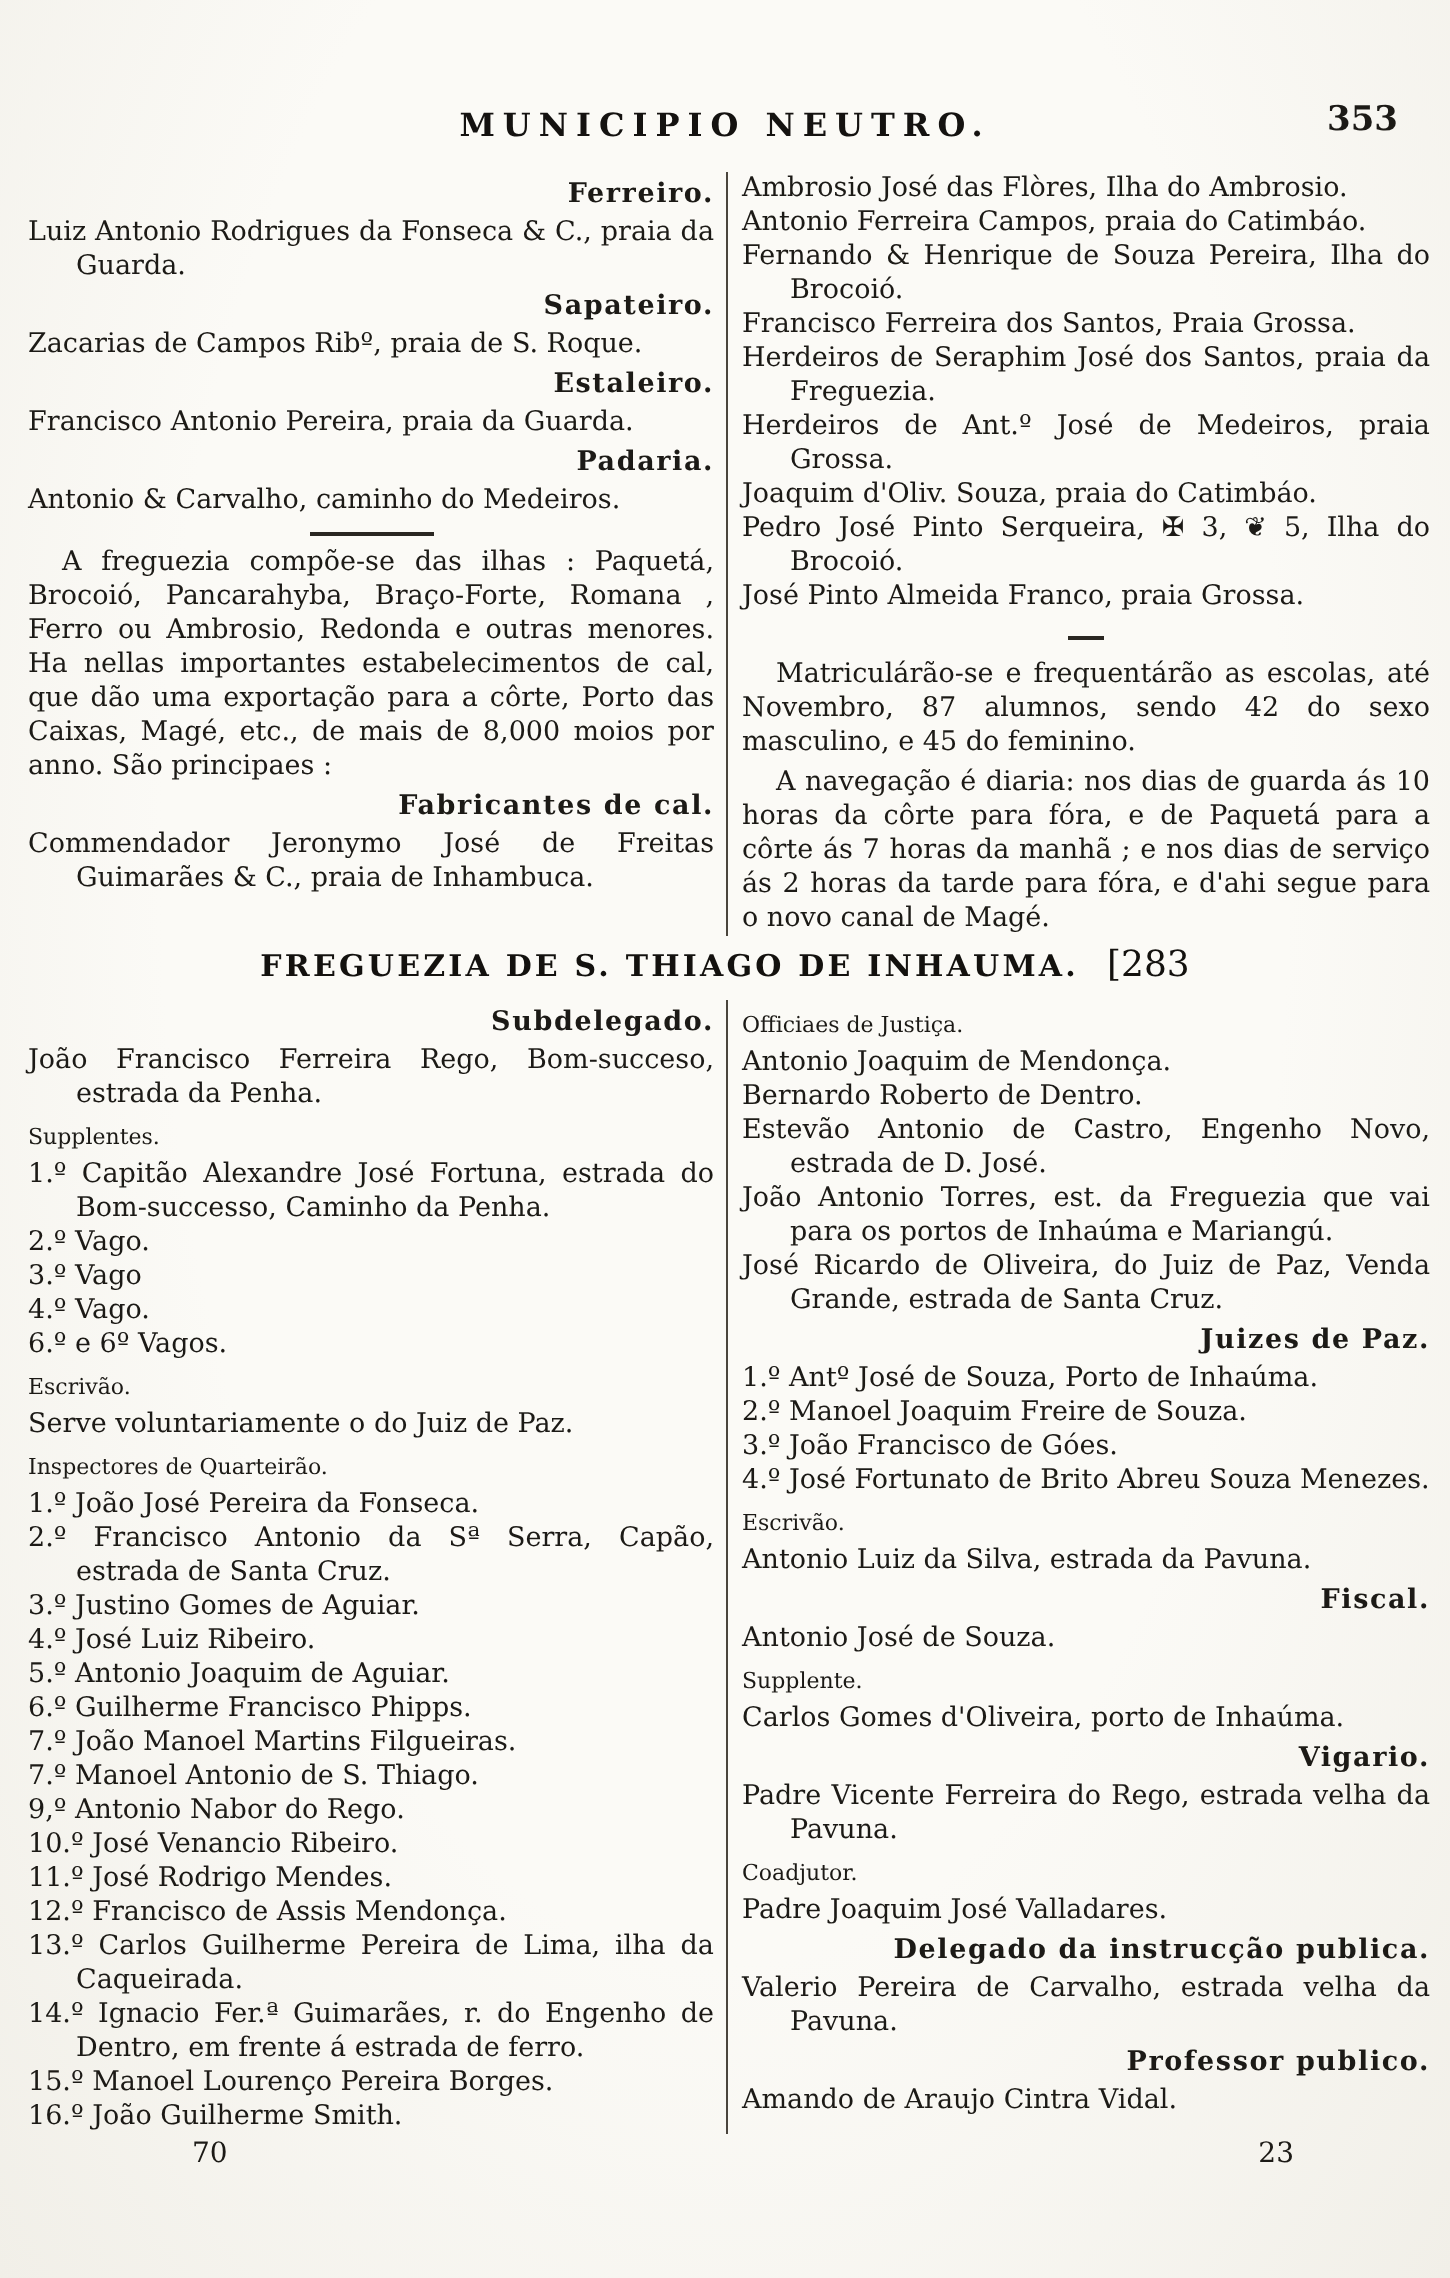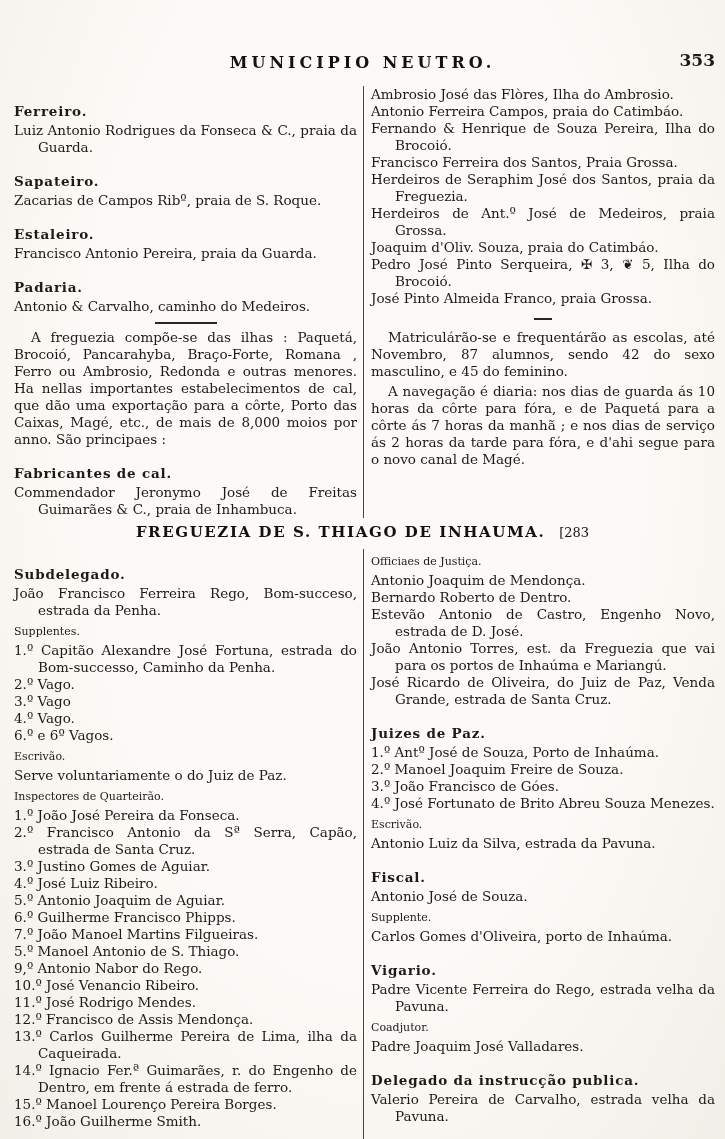--- a/index.html
+++ b/index.html
@@ -27,44 +27,44 @@
   .running-title {
     text-align: center;
     font-weight: bold;
     font-size: 16px;
     letter-spacing: 4px;
     color: #141210;
   }
   .page-number {
     position: absolute;
     top: 52px;
-    right: 10px;
+    right: 26px;
     font-weight: bold;
     font-size: 17px;
   }
   .columns {
     display: flex;
     align-items: stretch;
     padding: 6px 10px 0 14px;
   }
   .col { box-sizing: border-box; }
   .col-left {
     width: 349px;
     padding-right: 6px;
   }
   .col-right {
     flex: 1;
     border-left: 1px solid #4a453d;
     padding-left: 7px;
   }
   .blk { margin: 0; }
   .blk.heading {
-    text-align: left;
-    font-weight: bold;
-    margin: 17px 0 2px;
+    text-align: right;
+    font-weight: bold;
+    margin: 3px 0 2px;
     letter-spacing: 0.8px;
   }
   .blk.iheading {
     text-align: left;
     font-size: 11px;
     margin: 4px 0 2px;
   }
   .blk.entry {
     padding-left: 24px;
     text-indent: -24px;
@@ -88,21 +88,21 @@
   .section-title {
     text-align: center;
     font-weight: bold;
     font-size: 15px;
     letter-spacing: 1.6px;
     margin: 6px 0 2px;
     color: #13110e;
   }
   .section-ref {
     font-weight: normal;
-    font-size: 13px;
+    font-size: 18px;
     letter-spacing: 0;
     margin-left: 14px;
   }
   .folio-row {
     display: flex;
     justify-content: space-between;
     padding: 2px 78px 0 96px;
     font-size: 14px;
   }
 </style>
@@ -164,21 +164,21 @@
         <div class="blk iheading">Escrivão.</div>
         <div class="blk entry">Serve voluntariamente o do Juiz de Paz.</div>
         <div class="blk iheading">Inspectores de Quarteirão.</div>
         <div class="blk entry">1.º João José Pereira da Fonseca.</div>
         <div class="blk entry">2.º Francisco Antonio da Sª Serra, Capão, estrada de Santa Cruz.</div>
         <div class="blk entry">3.º Justino Gomes de Aguiar.</div>
         <div class="blk entry">4.º José Luiz Ribeiro.</div>
         <div class="blk entry">5.º Antonio Joaquim de Aguiar.</div>
         <div class="blk entry">6.º Guilherme Francisco Phipps.</div>
         <div class="blk entry">7.º João Manoel Martins Filgueiras.</div>
-        <div class="blk entry">5.º Manoel Antonio de S. Thiago.</div>
+        <div class="blk entry">7.º Manoel Antonio de S. Thiago.</div>
         <div class="blk entry">9,º Antonio Nabor do Rego.</div>
         <div class="blk entry">10.º José Venancio Ribeiro.</div>
         <div class="blk entry">11.º José Rodrigo Mendes.</div>
         <div class="blk entry">12.º Francisco de Assis Mendonça.</div>
         <div class="blk entry">13.º Carlos Guilherme Pereira de Lima, ilha da Caqueirada.</div>
         <div class="blk entry">14.º Ignacio Fer.ª Guimarães, r. do Engenho de Dentro, em frente á estrada de ferro.</div>
         <div class="blk entry">15.º Manoel Lourenço Pereira Borges.</div>
         <div class="blk entry">16.º João Guilherme Smith.</div>
       </div>
     <div class="col col-right">

